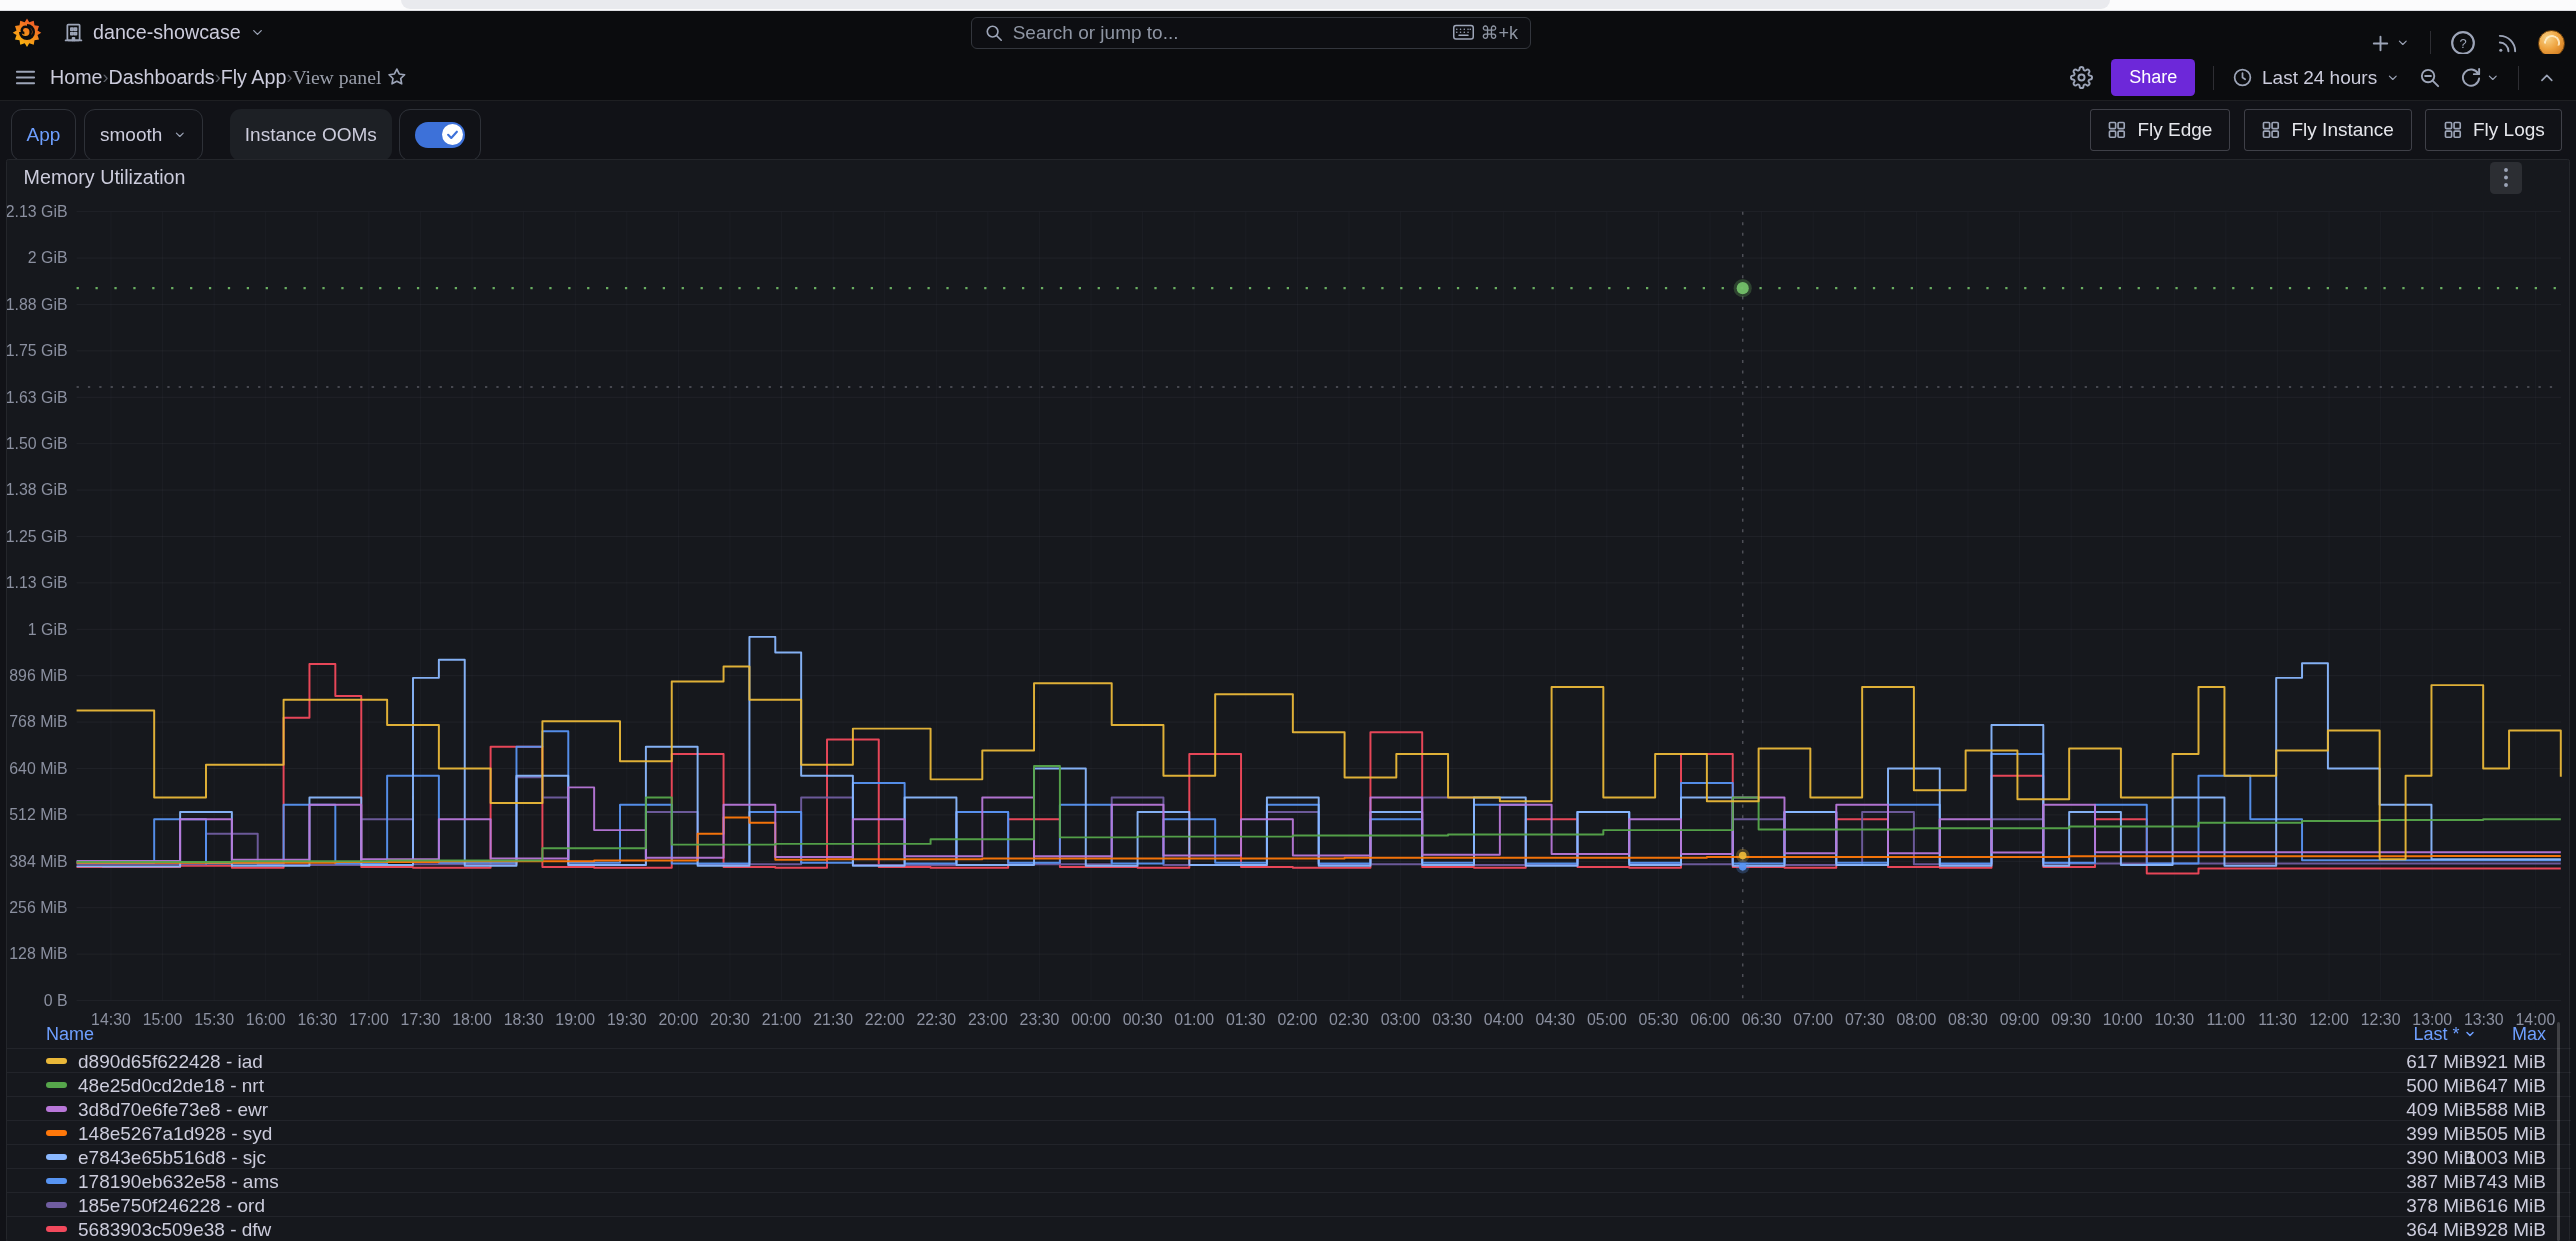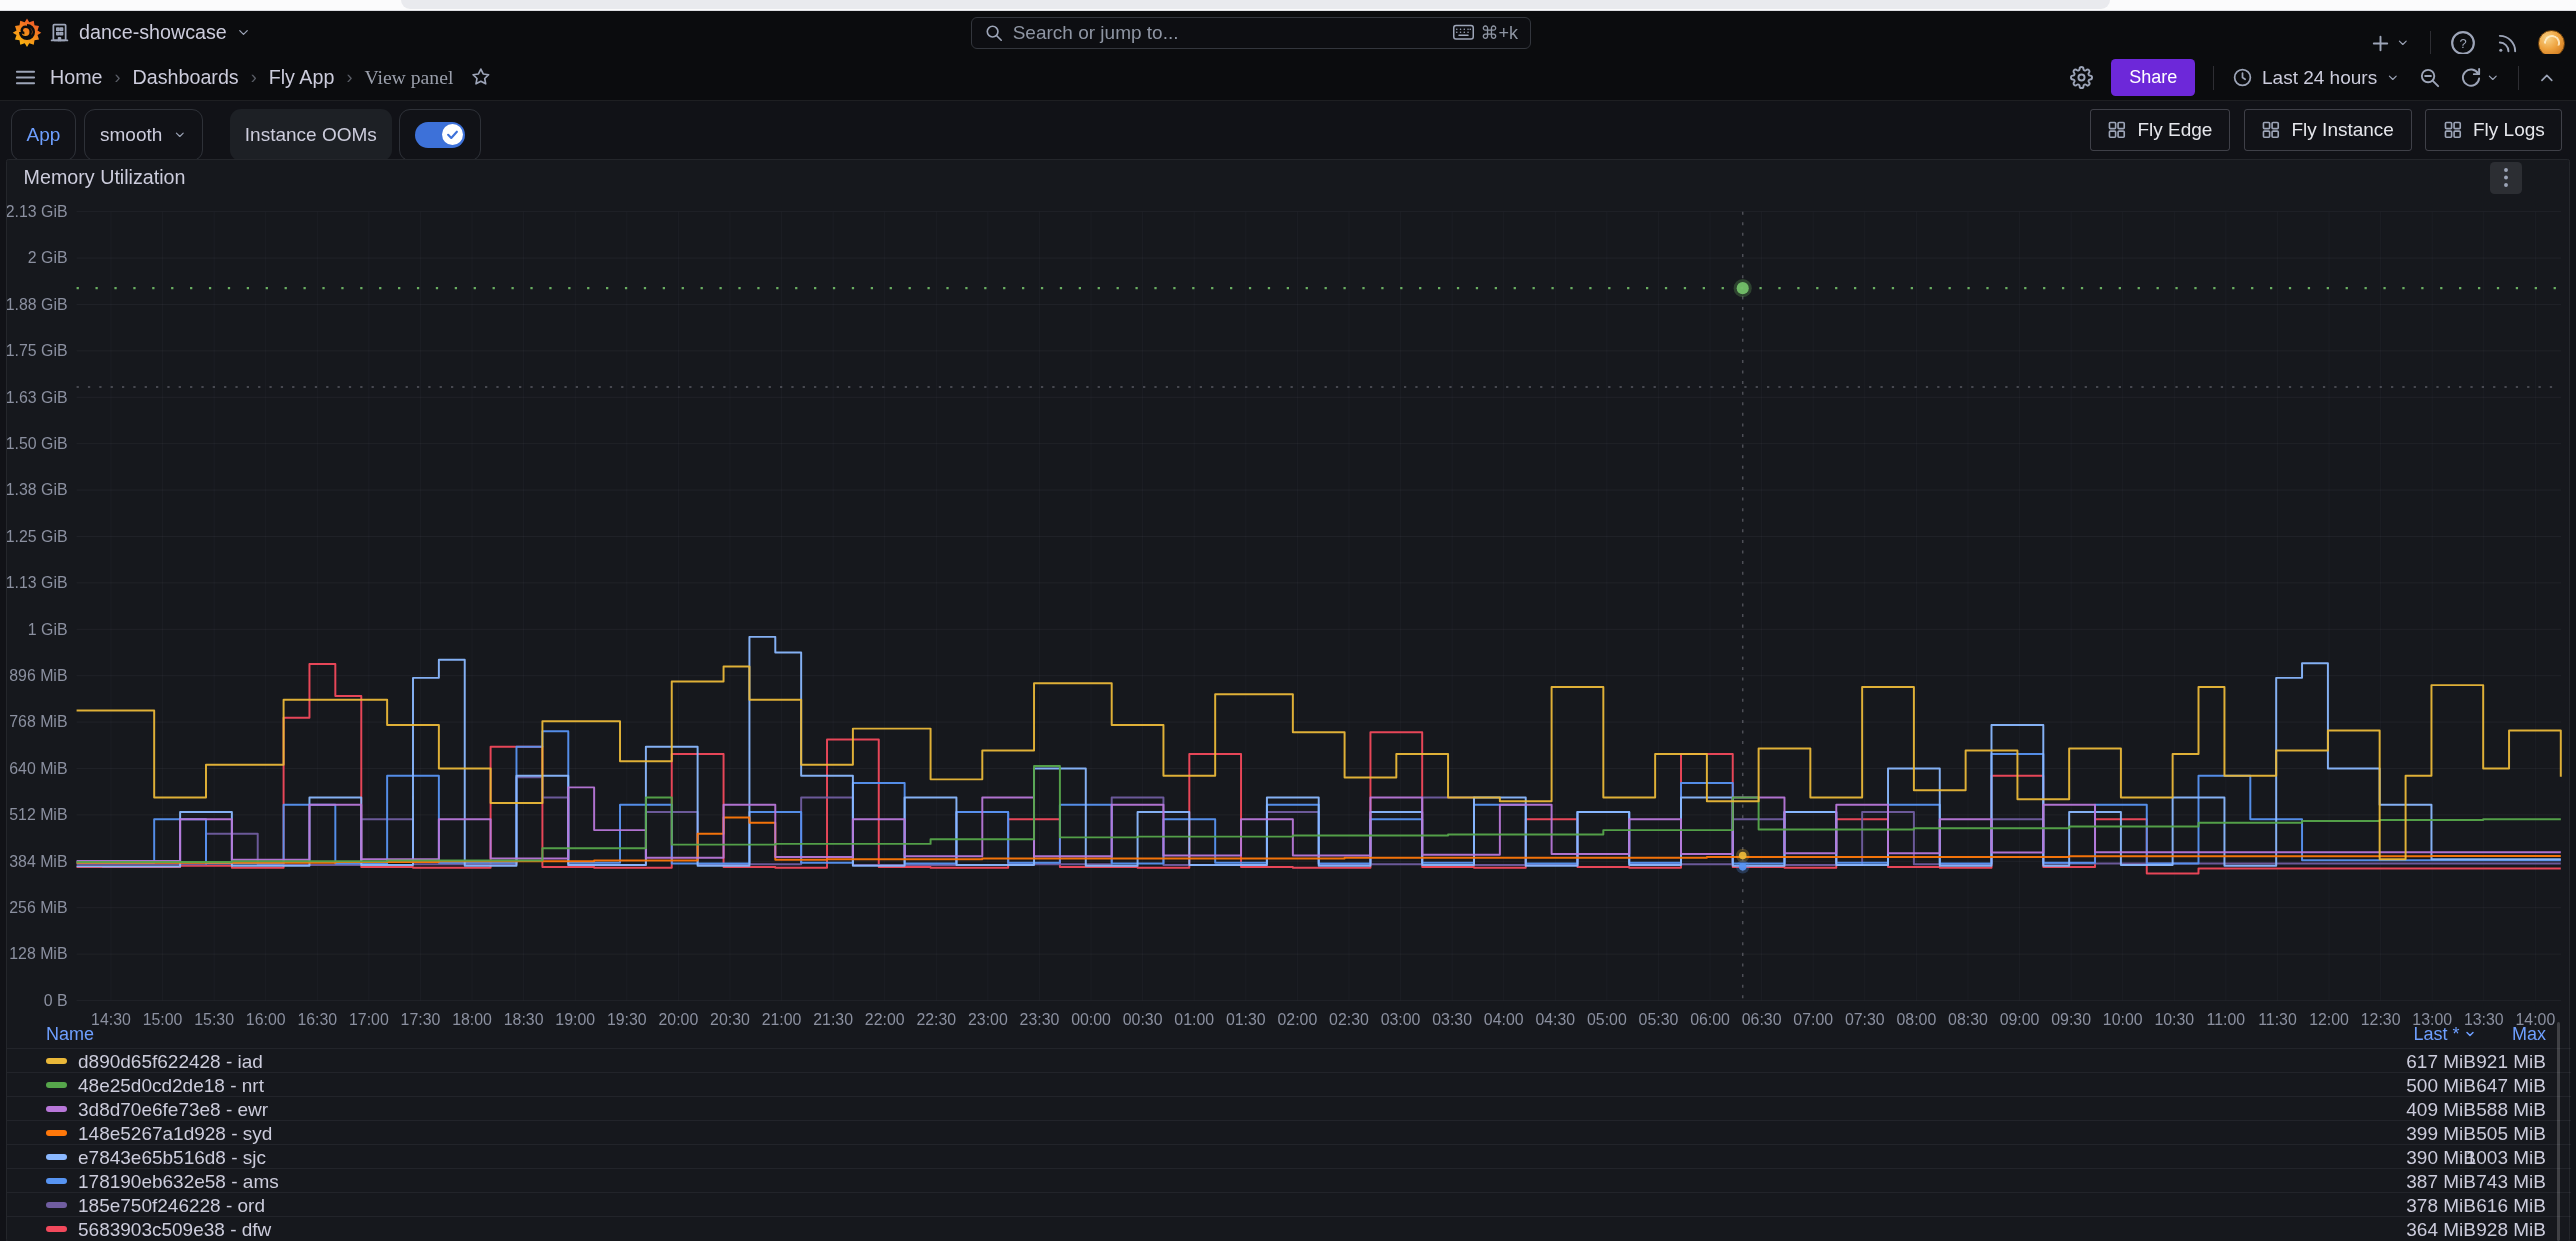--- a/index.html
+++ b/index.html
@@ -6,39 +6,39 @@
   html,body { width:2576px; height:1242px; overflow:hidden; background:#111217;
               font-family:"Liberation Sans", sans-serif; -webkit-font-smoothing:antialiased; }
 
   
   .browser-strip { position:absolute; left:0; top:0; width:2576px; height:10.6px; background:#fbfbfc; border-bottom:0.8px solid #dcdde1; }
   .browser-strip .omnibox { position:absolute; left:401px; top:0; width:1709px; height:9px; background:#e9eaee; border-radius:0 0 9px 9px; }
 
   
   .topbar { position:absolute; left:0; top:10.6px; width:2576px; height:44px; background:#0b0c0e;
             border-bottom:0.8px solid rgba(204,204,220,0.12); display:flex; align-items:center; }
-  .brand { display:flex; align-items:center; gap:7px; padding-left:12px; }
+  .brand { display:flex; align-items:center; gap:21px; padding-left:12px; }
   .org-switcher { display:flex; align-items:center; gap:9px; color:#ccccdc; font-size:19.7px; font-weight:500; cursor:pointer; }
   .search-wrap { position:absolute; left:971px; top:6px; width:560px; height:32px; background:#0d0e12;
                  border:0.8px solid #33363d; border-radius:6px; display:flex; align-items:center; padding:0 12px; gap:9px; }
   .search-wrap .ph { color:#8e95a3; font-size:19px; flex:1; }
   .shortcut { display:flex; align-items:center; gap:6px; color:#8e95a3; font-size:18px; }
   .top-actions { position:absolute; right:10.6px; top:10.6px; height:44px; display:flex; align-items:center; gap:19.7px; }
   .vdiv { width:0.8px; height:24px; background:rgba(204,204,220,0.18); }
   .icon-btn { display:flex; align-items:center; gap:4.5px; cursor:pointer; }
   .avatar { width:27px; height:27px; border-radius:50%;
             background:radial-gradient(circle at 35% 30%, #f8d38a 0%, #eea33f 45%, #c56a14 100%);
             border:0.8px solid #7a4a10; position:relative; overflow:hidden; }
   .avatar::after { content:""; position:absolute; inset:4.5px; border:2.3px solid rgba(255,244,214,0.8); border-radius:50%;
                    clip-path:polygon(0 0,100% 0,100% 45%,0 75%); transform:rotate(25deg); }
 
   
   .navbar { position:absolute; left:0; top:54px; width:2576px; height:47px; background:#0b0c0e;
             border-bottom:0.8px solid rgba(204,204,220,0.10); display:flex; align-items:center; }
-  .crumbs { display:flex; align-items:center; gap:12px; margin-left:50px; font-size:19.7px; }
+  .crumbs { display:flex; align-items:center; margin-left:50px; font-size:19.7px; }
   .crumb { color:#ccccdc; cursor:pointer; }
   .crumb.current { color:#9a9fab; cursor:default;font-family:Liberation Serif, serif; }
   .crumb-sep { color:#5a5e66; font-size:18px; }
   .nav-actions { position:absolute; right:19.7px; top:0; height:47px; display:flex; align-items:center; gap:18px; }
   .share-btn { background:#6d28d9; color:#ffffff; font-size:18px; font-weight:500; border:none; border-radius:4.5px;
                padding:7.6px 18px; cursor:pointer; }
   .time-picker { display:flex; align-items:center; gap:9px; color:#ccccdc; font-size:19px; cursor:pointer; }
 
   
   .filter-row { position:absolute; left:0; top:101px; width:2576px; height:57px; }

